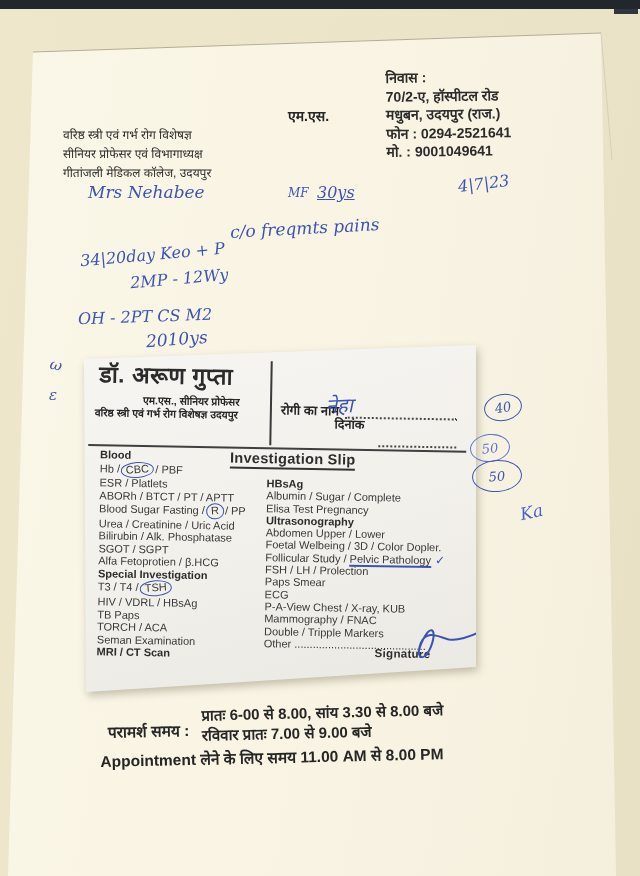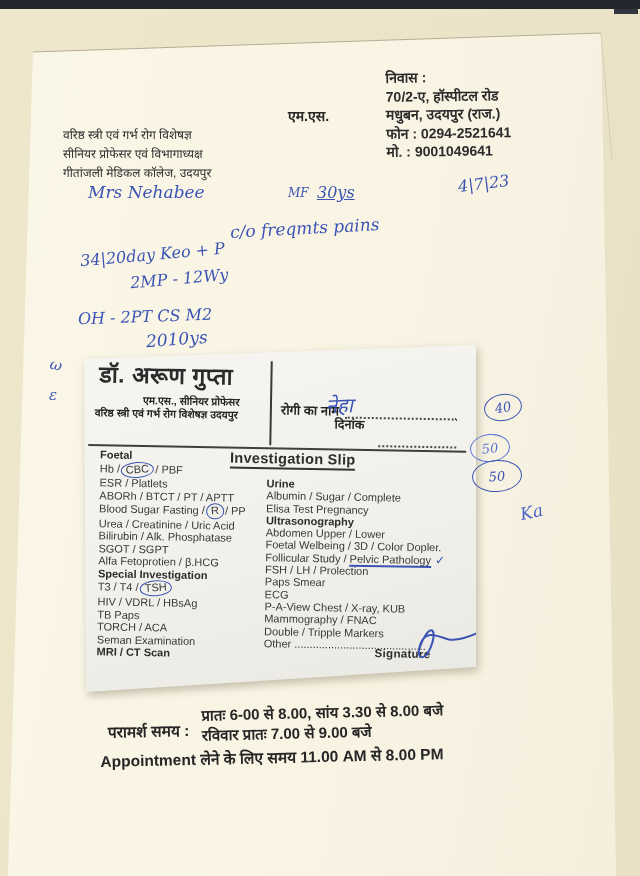--- a/index.html
+++ b/index.html
@@ -130,41 +130,41 @@
         <div class="abs dev" id="slip-patient-label">रोगी का नाम</div>
         <div class="abs" id="slip-name-dots"></div>
         <div class="abs hw" id="slip-hw-patient">नेहा</div>
         <div class="abs dev" id="slip-date-label">दिनांक</div>
         <div class="abs" id="slip-date-dots"></div>
         <div class="abs" id="slip-rule"></div>
         <div class="abs" id="inv-title">Investigation Slip</div>
 
         <div class="abs list" id="left-list">
 
-        <div class="row bold"><span>Foetal</span></div>
+        <div class="row bold"><span>Blood</span></div>
             <div class="row"><span>Hb / </span><span class="mark circle">CBC</span><span> / PBF</span></div>
             <div class="row"><span>ESR / Platlets</span></div>
             <div class="row"><span>ABORh / BTCT / PT / APTT</span></div>
             <div class="row"><span>Blood Sugar Fasting / </span><span class="mark circle">R</span><span> / PP</span></div>
             <div class="row"><span>Urea / Creatinine / Uric Acid</span></div>
             <div class="row"><span>Bilirubin / Alk. Phosphatase</span></div>
             <div class="row"><span>SGOT / SGPT</span></div>
             <div class="row"><span>Alfa Fetoprotien / β.HCG</span></div>
             <div class="row bold"><span>Special Investigation</span></div>
             <div class="row"><span>T3 / T4 / </span><span class="mark circle">TSH</span></div>
             <div class="row"><span>HIV / VDRL / HBsAg</span></div>
             <div class="row"><span>TB Paps</span></div>
             <div class="row"><span>TORCH / ACA</span></div>
             <div class="row"><span>Seman Examination</span></div>
             <div class="row bold"><span>MRI / CT Scan</span></div>
           </div>
 
         <div class="abs list" id="right-list">
 
-        <div class="row bold"><span>Urine</span></div>
+        <div class="row bold"><span>HBsAg</span></div>
             <div class="row"><span>Albumin / Sugar / Complete</span></div>
             <div class="row"><span>Elisa Test Pregnancy</span></div>
             <div class="row bold"><span>Ultrasonography</span></div>
             <div class="row"><span>Abdomen Upper / Lower</span></div>
             <div class="row"><span>Foetal Welbeing / 3D / Color Dopler.</span></div>
             <div class="row"><span>Follicular Study / </span><span class="mark underline">Pelvic Pathology</span><span class="after-mark">✓</span></div>
             <div class="row"><span>FSH / LH / Prolection</span></div>
             <div class="row"><span>Paps Smear</span></div>
             <div class="row"><span>ECG</span></div>
             <div class="row"><span>P-A-View Chest / X-ray, KUB</span></div>

